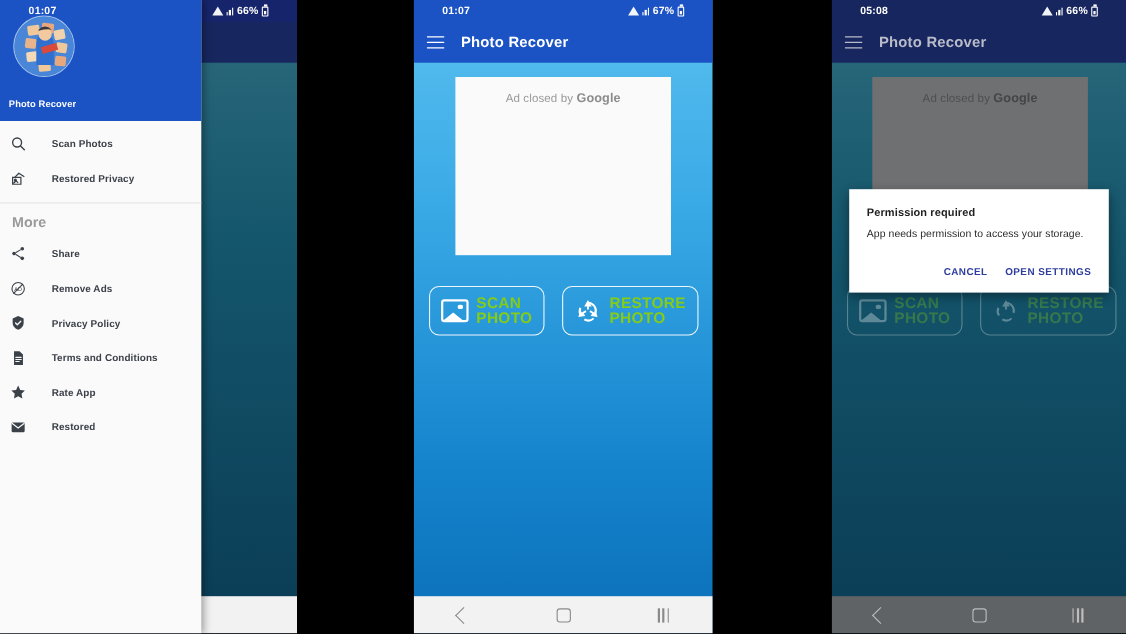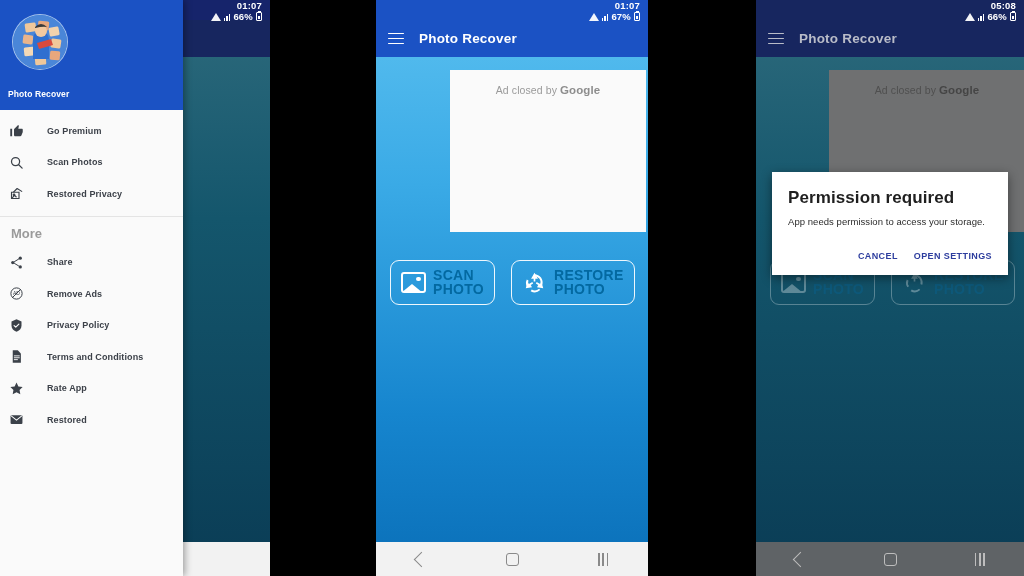--- a/index.html
+++ b/index.html
@@ -11,23 +11,23 @@
 
   
   .panel { position:absolute; top:0; height:576px; overflow:hidden; background:#000; }
   .p1 { left:0;   width:270px; }
   .p2 { left:376px; width:272px; }
   .p3 { left:756px; width:268px; }
 
   
   .statusbar {
     position:absolute; top:0; left:0; right:0; height:20px;
-    display:flex; align-items:flex-end; justify-content:space-between;
-    padding:0 8px; color:#fff; font-size:9.5px; font-weight:bold;
-    letter-spacing:.2px; z-index:40;flex-direction:column;
+    display:flex; align-items:center; justify-content:space-between;
+    padding:0 26px; color:#fff; font-size:9.5px; font-weight:bold;
+    letter-spacing:.2px; z-index:40;
   }
   .statusbar .sb-right { display:flex; align-items:center; gap:3px; }
   .sb-pct { font-size:9.5px; font-weight:bold; }
   .icon-wifi { width:10px; height:8px; position:relative; display:inline-block; }
   .icon-wifi::before{
     content:""; position:absolute; left:0; bottom:0;
     border-left:5px solid transparent; border-right:5px solid transparent;
     border-bottom:8px solid currentColor; opacity:.95;
   }
   .icon-sig { display:inline-flex; align-items:flex-end; gap:1px; height:8px; }
@@ -55,31 +55,30 @@
   }
   .appbar-title { color:#fff; font-size:13.5px; font-weight:bold; letter-spacing:.2px; }
   .hamburger { width:16px; height:12px; display:flex; flex-direction:column;
                justify-content:space-between; cursor:pointer; }
   .hamburger span { display:block; height:1.8px; background:#fff; border-radius:1px; }
 
   
   .adcard {
     position:absolute; display:flex; justify-content:center;
     padding-top:14px;
-    margin-left:36px;
   }
   .adcard .adtext { font-size:10.5px; color:#9a9a9a; letter-spacing:.1px; }
   .adtext b { color:#8d8d8d; font-weight:bold; font-size:11.5px; }
 
   
   .actions { position:absolute; display:flex; gap:16px; }
   .abtn {
     display:flex; align-items:center; gap:7px;
     border:1.6px solid rgba(255,255,255,.92); border-radius:9px;
-    padding:7px 10px; color:#0369a1;
+    padding:7px 10px; color:#84cc16;
   }
   .abtn .lbl { font-size:14px; font-weight:bold; line-height:1.02;
                letter-spacing:.3px; text-align:left; }
   .abtn .lbl i { display:block; font-style:normal; }
   .ic-img { width:25px; height:21px; border:2px solid #fff; border-radius:3px; position:relative; overflow:hidden; flex:none;}
   .ic-img::before{
     content:""; position:absolute; right:3.5px; top:3px; width:4.5px; height:4.5px;
     border-radius:50%; background:#fff;
   }
   .ic-img::after{
@@ -160,21 +159,21 @@
   .p3 .adcard .adtext { color:#4f4f4f; }
   .p3 .adcard .adtext b { color:#454545; }
   .p3 .actions { left:14px; top:260px; opacity:.32; }
   .p3 .navbar { background:#5f6366; color:#bdbdbd; }
 
   .dialog {
     position:absolute; left:16px; top:172px; width:236px;
     background:#fff; z-index:60; padding:16px 16px 8px 16px;
     box-shadow:0 3px 10px rgba(0,0,0,.45);
   }
-  .dlg-title { font-size:17px; color:#1f1f1f; font-weight:bold; margin-bottom:8px; letter-spacing:.1px;}
+  .dlg-title { font-size:10px; color:#1f1f1f; font-weight:bold; margin-bottom:8px; letter-spacing:.1px;}
   .dlg-msg { font-size:9.5px; color:#2b2b2b; line-height:1.35; letter-spacing:.05px;}
   .dlg-actions { display:flex; justify-content:flex-end; gap:16px; margin-top:22px; padding-bottom:6px; }
   .dlg-btn { font-size:9px; font-weight:bold; color:#2d3d9e; letter-spacing:.4px; cursor:pointer; }
 
   
   .gutter { position:absolute; top:0; height:576px; background:#000; z-index:70; }
   .g1 { left:270px; width:106px; }
   .g2 { left:648px; width:108px; }
 </style>
 </head>
@@ -226,28 +225,20 @@
               <path d="M22 12 Q28 6 34 12 Q30 11 22 13 Z" fill="#3a3a3a"></path>
               <path d="M24 28 L38 24 L40 30 L26 34 Z" fill="#d94a3d"></path>
             </g>
           </svg>
         </div>
         <div class="drawer-appname">Photo Recover</div>
       </div>
 
       <div class="drawer-list">
 
-        <div class="ditem">
-          <span class="di-ic">
-            <svg width="15" height="15" viewBox="0 0 24 24" fill="#3b4149">
-                <path d="M2 21h3V9H2v12zM22 10.5c0-.83-.67-1.5-1.5-1.5h-5.6l.85-4.1.03-.3a1.1 1.1 0 0 0-.33-.78L14.6 3 8.6 9c-.37.36-.6.87-.6 1.42V19c0 1.1.9 2 2 2h8c.8 0 1.5-.5 1.8-1.2l2.1-5c.07-.2.1-.4.1-.6v-1.7z"></path>
-              </svg>
-          </span>
-          <span class="di-lb">Go Premium</span>
-        </div>
 
         <div class="ditem">
           <span class="di-ic">
             <svg width="15" height="15" viewBox="0 0 24 24" fill="none" stroke="#3b4149" stroke-width="2">
                 <circle cx="10.5" cy="10.5" r="6.5"></circle>
                 <line x1="15.5" y1="15.5" x2="21" y2="21" stroke-linecap="round"></line>
               </svg>
           </span>
           <span class="di-lb">Scan Photos</span>
         </div>

